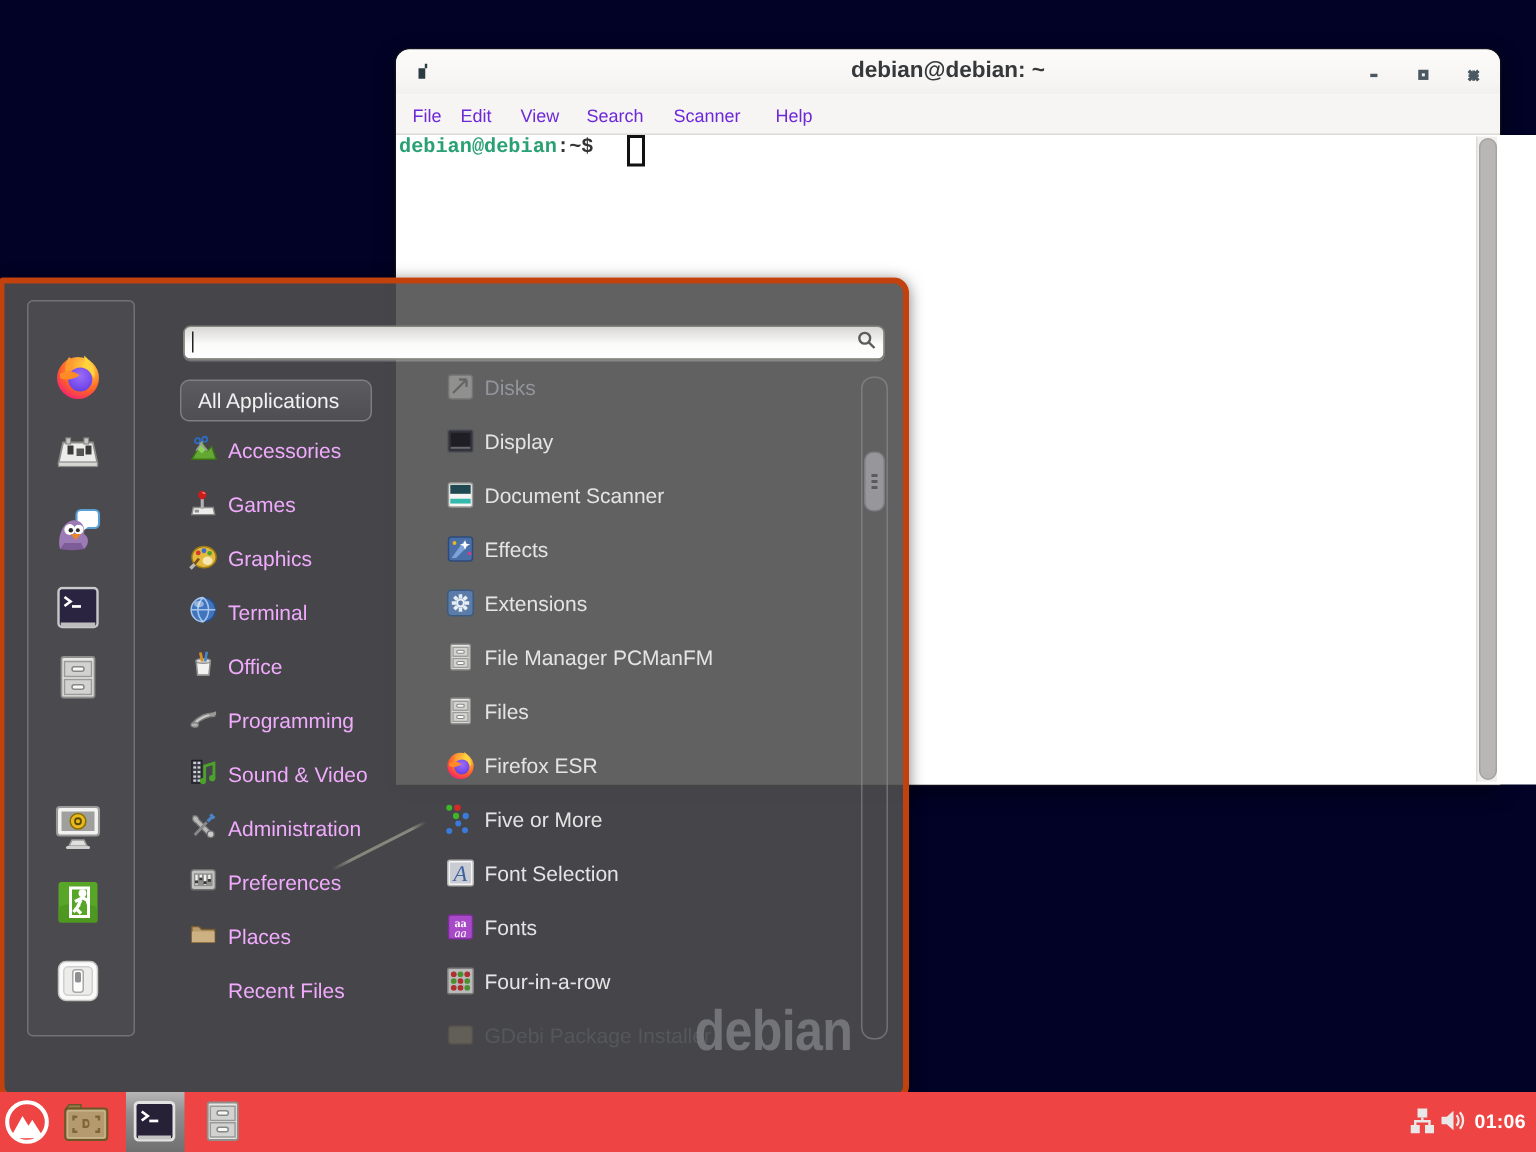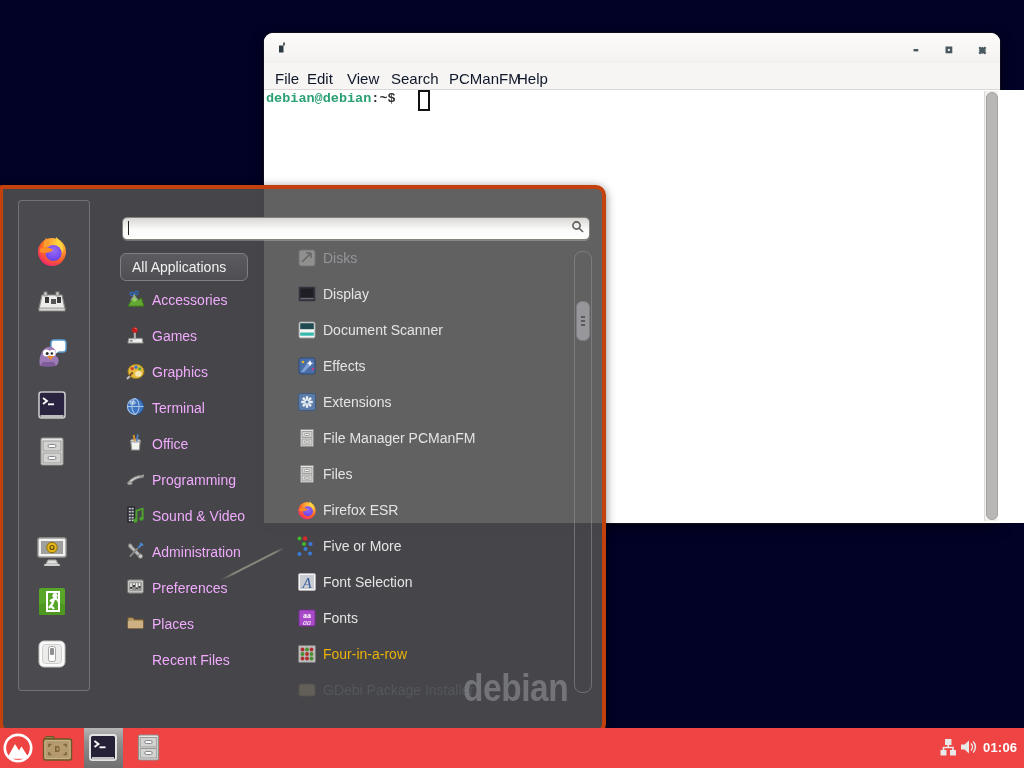--- a/index.html
+++ b/index.html
@@ -3,55 +3,56 @@
 <meta charset="utf-8">
 <style>
 html,body{margin:0;padding:0;}
 body{width:1024px;height:768px;overflow:hidden;background:#020226;font-family:"Liberation Sans",sans-serif;position:relative;}
 .abs{position:absolute;}
 
 #term{left:264px;top:33px;width:736px;height:490px;border-radius:9px 9px 0 0;background:#fff;box-shadow:0 0 0 1px rgba(30,30,30,.55), 0 4px 14px rgba(0,0,0,.45);}
 #titlebar{left:0;top:0;width:100%;height:30px;border-radius:9px 9px 0 0;background:linear-gradient(#fcfbfa,#f7f5f3 75%,#f2f0ee);}
 #title{width:100%;top:5px;text-align:center;font-size:15px;font-weight:bold;color:#36393b;}
 #menubar{left:0;top:30px;width:100%;height:26px;background:#f6f5f3;border-bottom:1px solid #dbd9d6;}
-.mi{position:absolute;top:37px;font-size:15px;color:#0f172a;}
+.mi{position:absolute;top:37px;font-size:12px;color:#6d28d9;}
 #tcontent{left:0;top:57px;width:852px;height:433px;background:#fff;}
 #prompt{left:2px;top:1px;font-family:"Liberation Mono",monospace;font-size:13.5px;font-weight:bold;color:#2aa173;white-space:pre;}
 #prompt .d{color:#333;}
 #cursor{left:154px;top:0px;width:8px;height:17px;border:2px solid #111;background:#fff;}
 #tscroll{right:2px;top:58px;width:13px;height:430px;background:#f1f0ee;border-left:1px solid #dedcda;}
 #tthumb{left:1px;top:1px;width:10px;height:426px;background:#b9b7b5;border:1px solid #a5a3a1;border-radius:6px;}
 .wbtn{position:absolute;top:13px;}
 
 #menu{left:-1px;top:185px;width:599px;height:541px;background:rgba(78,78,79,.89);border:4px solid #c2410c;border-radius:3px 10px 10px 10px;box-shadow:0 2px 10px rgba(0,0,0,.5);}
 #dock{left:15px;top:11px;width:70px;height:489px;background:rgba(255,255,255,.032);border:1px solid rgba(255,255,255,.22);border-radius:4px;}
 #search{left:119px;top:28px;width:466px;height:21px;background:linear-gradient(#d8d7d4,#fbfbfa 55%,#fefefe);border:1px solid #84847c;border-radius:5px;box-shadow:0 1px 0 rgba(255,255,255,.25);}
 #caret{left:125px;top:32px;width:1px;height:14px;background:#222;}
 #allapps{left:117px;top:64px;width:126px;height:26px;background:linear-gradient(rgba(255,255,255,.12),rgba(255,255,255,.05));border:1px solid #7e7e85;border-radius:6px;}
 #allapps span{position:absolute;left:11px;top:5px;font-size:14px;color:#f1f1f1;}
 .cat{position:absolute;left:149px;font-size:14px;color:#f0abfc;}
 .app{position:absolute;left:320px;font-size:14px;color:#e4e4e4;}
 .dis1{color:#94959a;}
-.dis2{color:#eab308;}
+.dis2{color:#e5e5e5;}
 .dis3{color:#54575c;}
 .cicon{position:absolute;left:123px;width:19px;height:19px;}
 .aicon{position:absolute;left:294px;width:20px;height:20px;}
 #mscrolltrack{left:571px;top:62px;width:16px;height:440px;border:1px solid rgba(150,150,152,.55);border-radius:8px;}
 #mscrollthumb{left:573px;top:112px;width:12px;height:38px;background:#97979b;border:1px solid #7e7e82;border-radius:6px;}
 #watermark{left:460px;top:478px;font-size:38px;font-weight:bold;color:#83838a;letter-spacing:-0.5px;opacity:.75;transform:scaleX(.88);transform-origin:left top;font-family:"Liberation Sans",sans-serif;}
 
 #bar{left:0;top:728px;width:1024px;height:40px;background:#ef4444;}
 #termbtn{left:84px;top:0;width:39px;height:40px;background:linear-gradient(#b6b6b6,#8f8f8f 35%,#6f6f6f);}
 #clock{left:983px;top:12px;font-size:13px;font-weight:bold;color:#fff;letter-spacing:0.2px;}
 </style>
 </head>
 <body>
 
 <div id="term" class="abs">
   <div id="titlebar" class="abs"></div>
+  <div id="title" class="abs">debian@debian: ~</div>
 
   <svg class="abs" style="left:14px;top:9px" width="10" height="11" viewBox="0 0 10 11">
       <rect x="1" y="3.5" width="4.5" height="7" fill="#2c3b42"></rect>
       <rect x="5.2" y="0.5" width="1.6" height="3" fill="#2c3b42"></rect>
     </svg>
 
   <svg class="wbtn" style="left:649px;top:16px" width="6" height="3">
       <rect x="0.5" y="0" width="4.8" height="2.4" fill="#4a5961"></rect>
     </svg>
   <svg class="wbtn" style="left:681px;top:12.5px" width="8" height="8">
@@ -60,21 +61,21 @@
     </svg>
   <svg class="wbtn" style="left:714px;top:12.5px" width="9" height="9">
       <path d="M1.2 1.2 L7.6 7.6 M7.6 1.2 L1.2 7.6" stroke="#4a5961" stroke-width="2.3"></path>
       <path d="M4.4 1 L4.4 7.8 M1 4.4 L7.8 4.4" stroke="#4a5961" stroke-width="1.9"></path>
     </svg>
   <div id="menubar" class="abs"></div>
   <span class="mi" style="left:11px">File</span>
   <span class="mi" style="left:43px">Edit</span>
   <span class="mi" style="left:83px">View</span>
   <span class="mi" style="left:127px">Search</span>
-  <span class="mi" style="left:185px">PCManFM</span>
+  <span class="mi" style="left:185px">Scanner</span>
   <span class="mi" style="left:253px">Help</span>
   <div id="tcontent" class="abs">
     <div id="prompt" class="abs">debian@debian<span class="d">:~$ </span></div>
     <div id="cursor" class="abs"></div>
   </div>
   <div id="tscroll" class="abs">
       <div id="tthumb" class="abs"></div>
     </div>
 </div>
 

